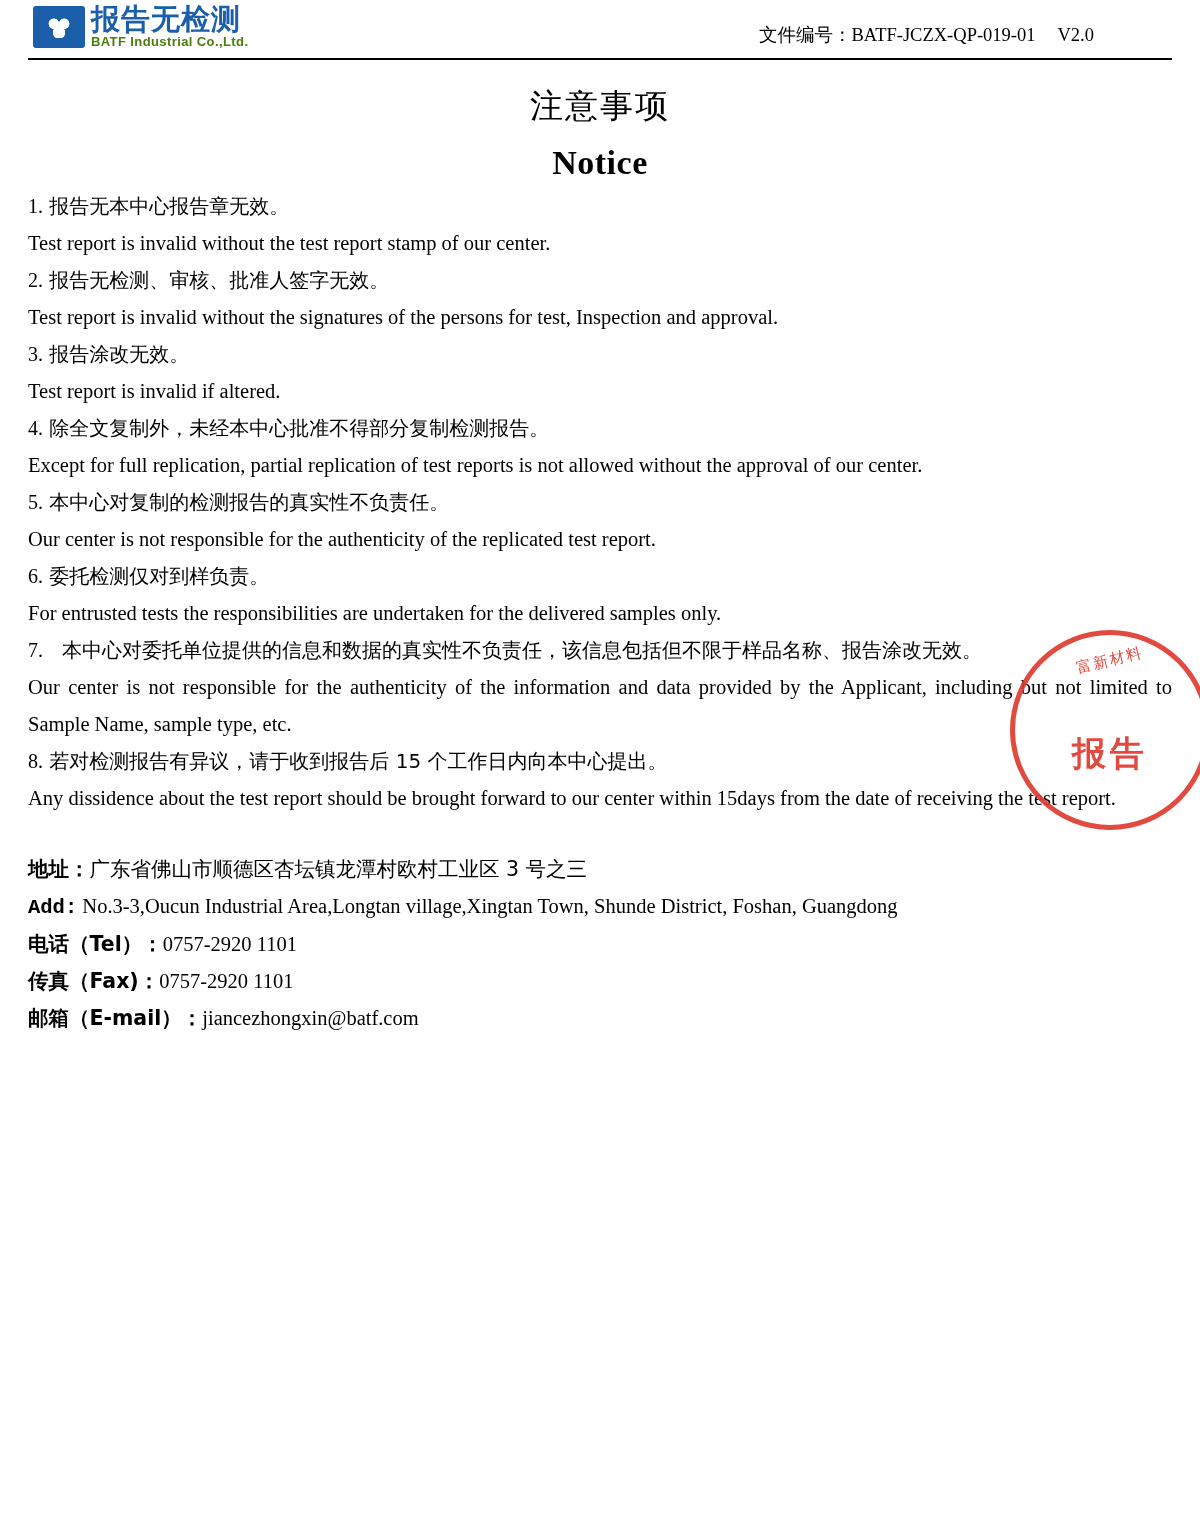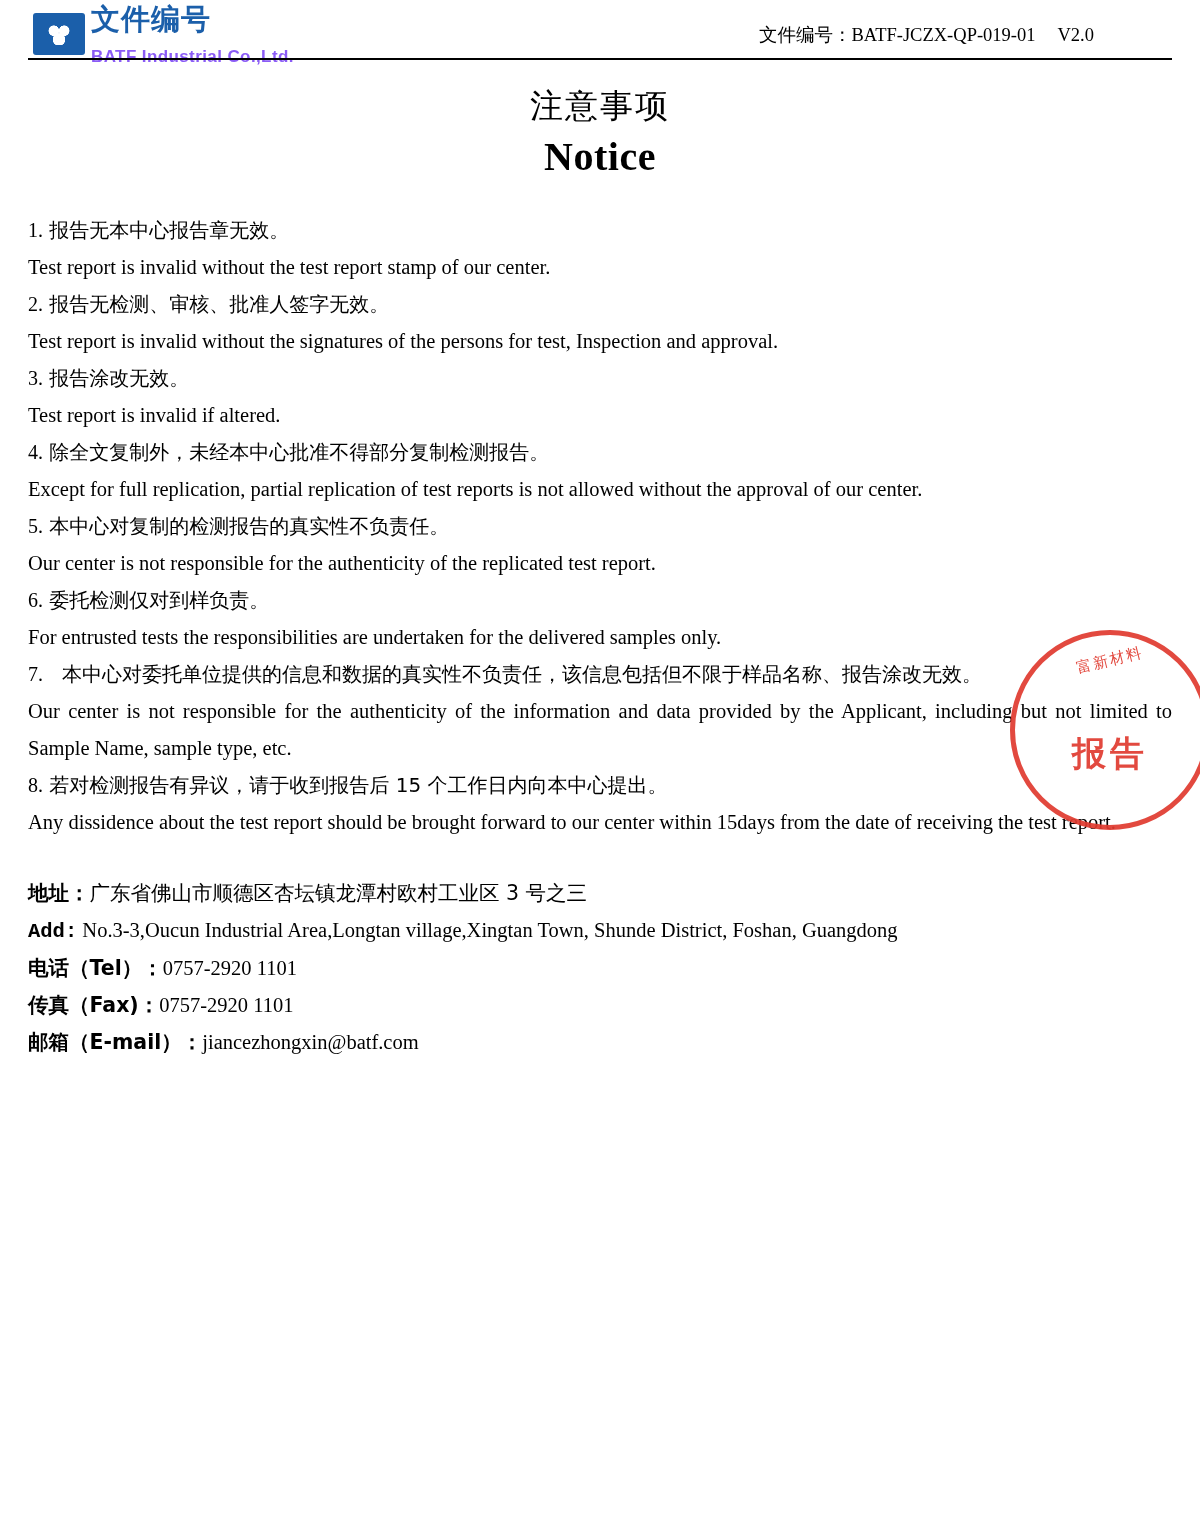--- a/index.html
+++ b/index.html
@@ -66,25 +66,24 @@
     font-family: "DejaVu Sans", sans-serif;
     font-weight: bold;
     font-size: 29px;
     line-height: 31px;
     color: #1b5faa;
     letter-spacing: 1px;
   }
   .logo-en {
     font-family: "Liberation Sans", sans-serif;
     font-weight: bold;
-    font-size: 17px;
+    font-size: 13px;
     line-height: 14px;
-    color: #8b5cf6;
+    color: #4d7c0f;
     letter-spacing: 0.4px;
-    margin-top: 15px;
   }
   .doc-code {
     position: absolute;
     right: 78px;
     top: 22px;
     font-size: 18.5px;
     font-family: "Liberation Serif", serif;
     white-space: nowrap;
     text-align: right;
   }
@@ -109,29 +108,29 @@
     font-weight: normal;
     font-size: 33px;
     line-height: 44px;
     margin-top: 22px;
     letter-spacing: 2px;
   }
   .title-en {
     text-align: center;
     font-family: "Liberation Serif", serif;
     font-weight: bold;
-    font-size: 40px;
+    font-size: 34px;
     line-height: 46px;
-    margin-top: 6px;
+    margin-top: 12px;
     letter-spacing: 0.5px;
   }
 
   
   .content {
-    margin-top: 32px;
+    margin-top: 2px;
   }
   .line {
     font-size: 20.5px;
     line-height: 37px;
   }
   .line.cn {
     font-family: "DejaVu Sans", sans-serif;
     font-size: 20px;
   }
   .line.cn .num {
@@ -227,21 +226,21 @@
 </style>
 </head>
 <body>
 
 <div class="page">
 
   <div class="header">
     <div class="logo-block">
       <div class="logo-mark"></div>
       <div class="logo-text">
-        <div class="logo-cn">文件编号</div>
+        <div class="logo-cn">报告无检测</div>
         <div class="logo-en">BATF Industrial Co.,Ltd.</div>
       </div>
     </div>
     <div class="doc-code">
       <span>文件编号：</span><span class="code-val">BATF-JCZX-QP-019-01</span><span class="ver">V2.0</span>
     </div>
     <div class="header-rule"></div>
   </div>
 
   <div class="title-cn">注意事项</div>

